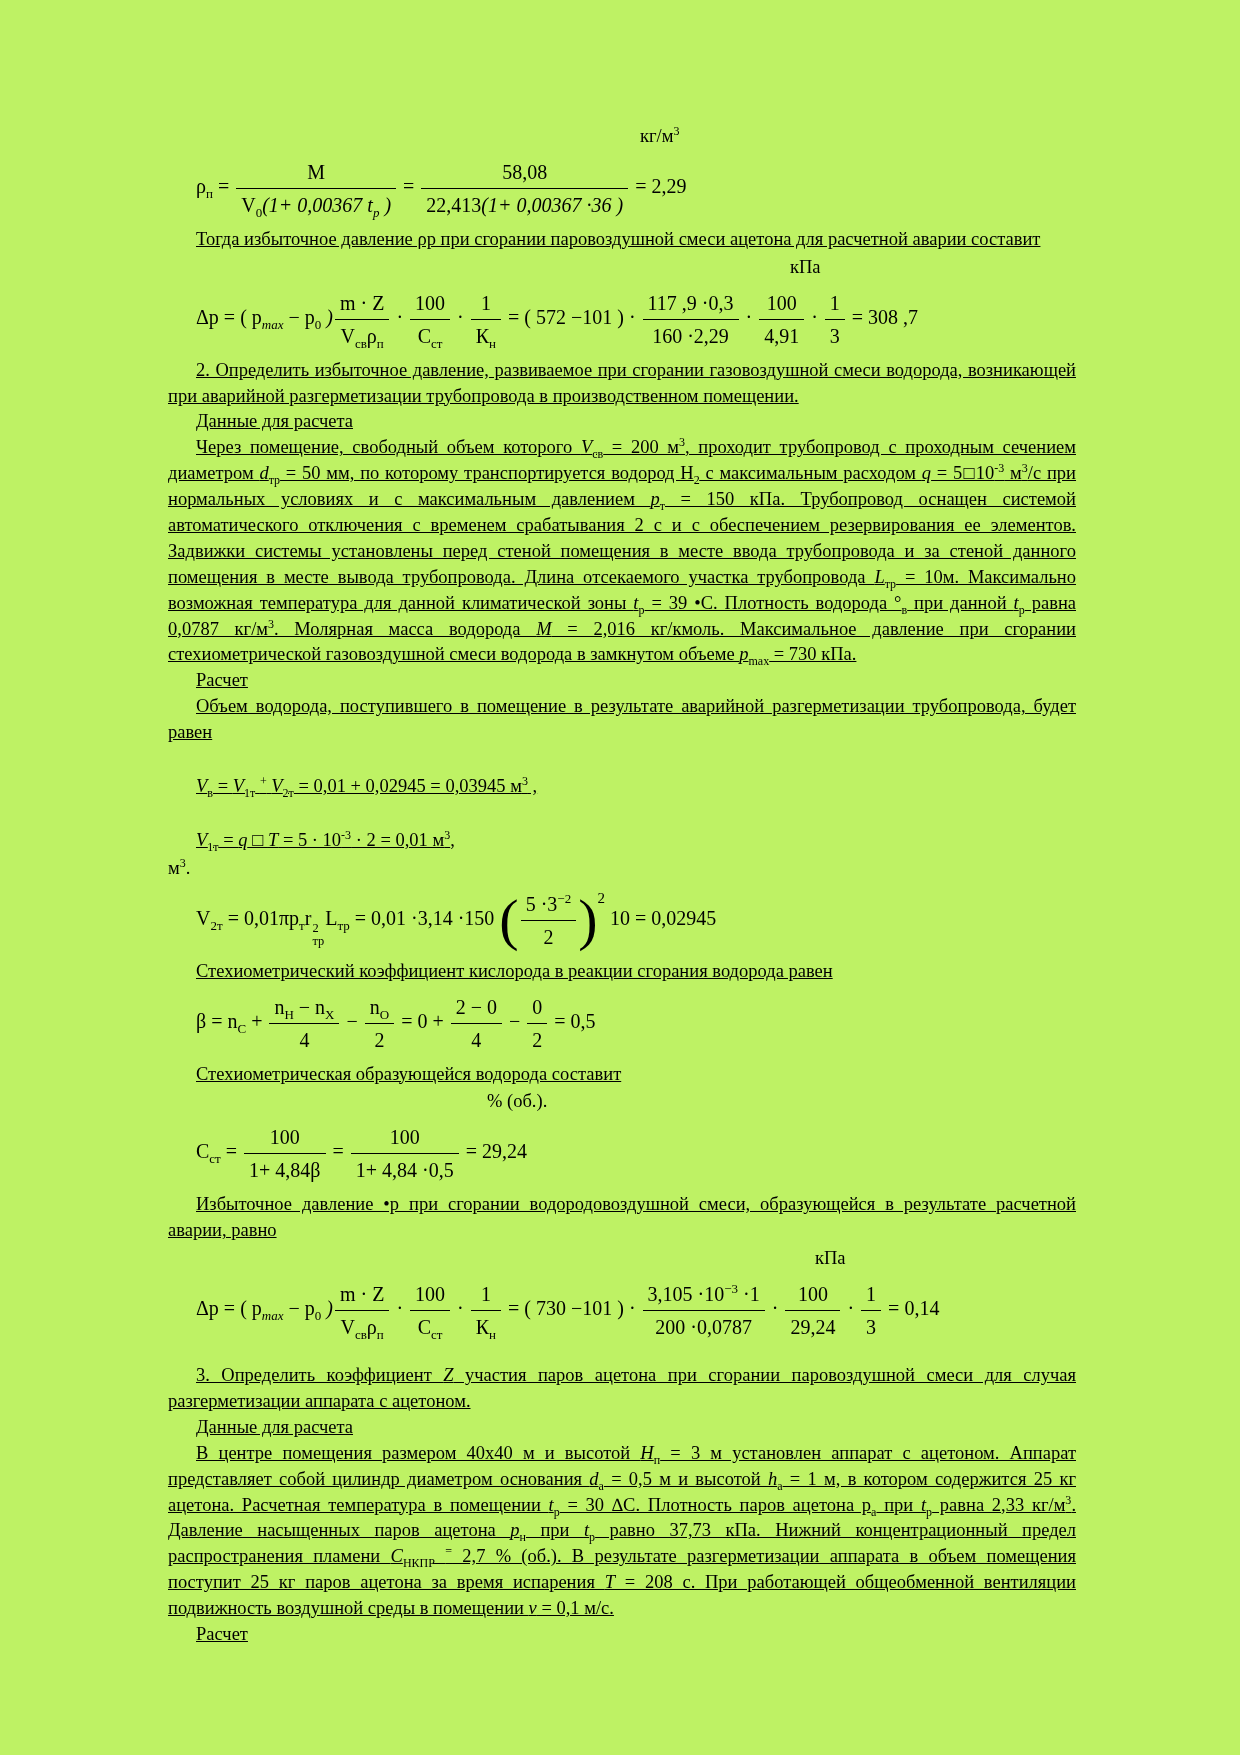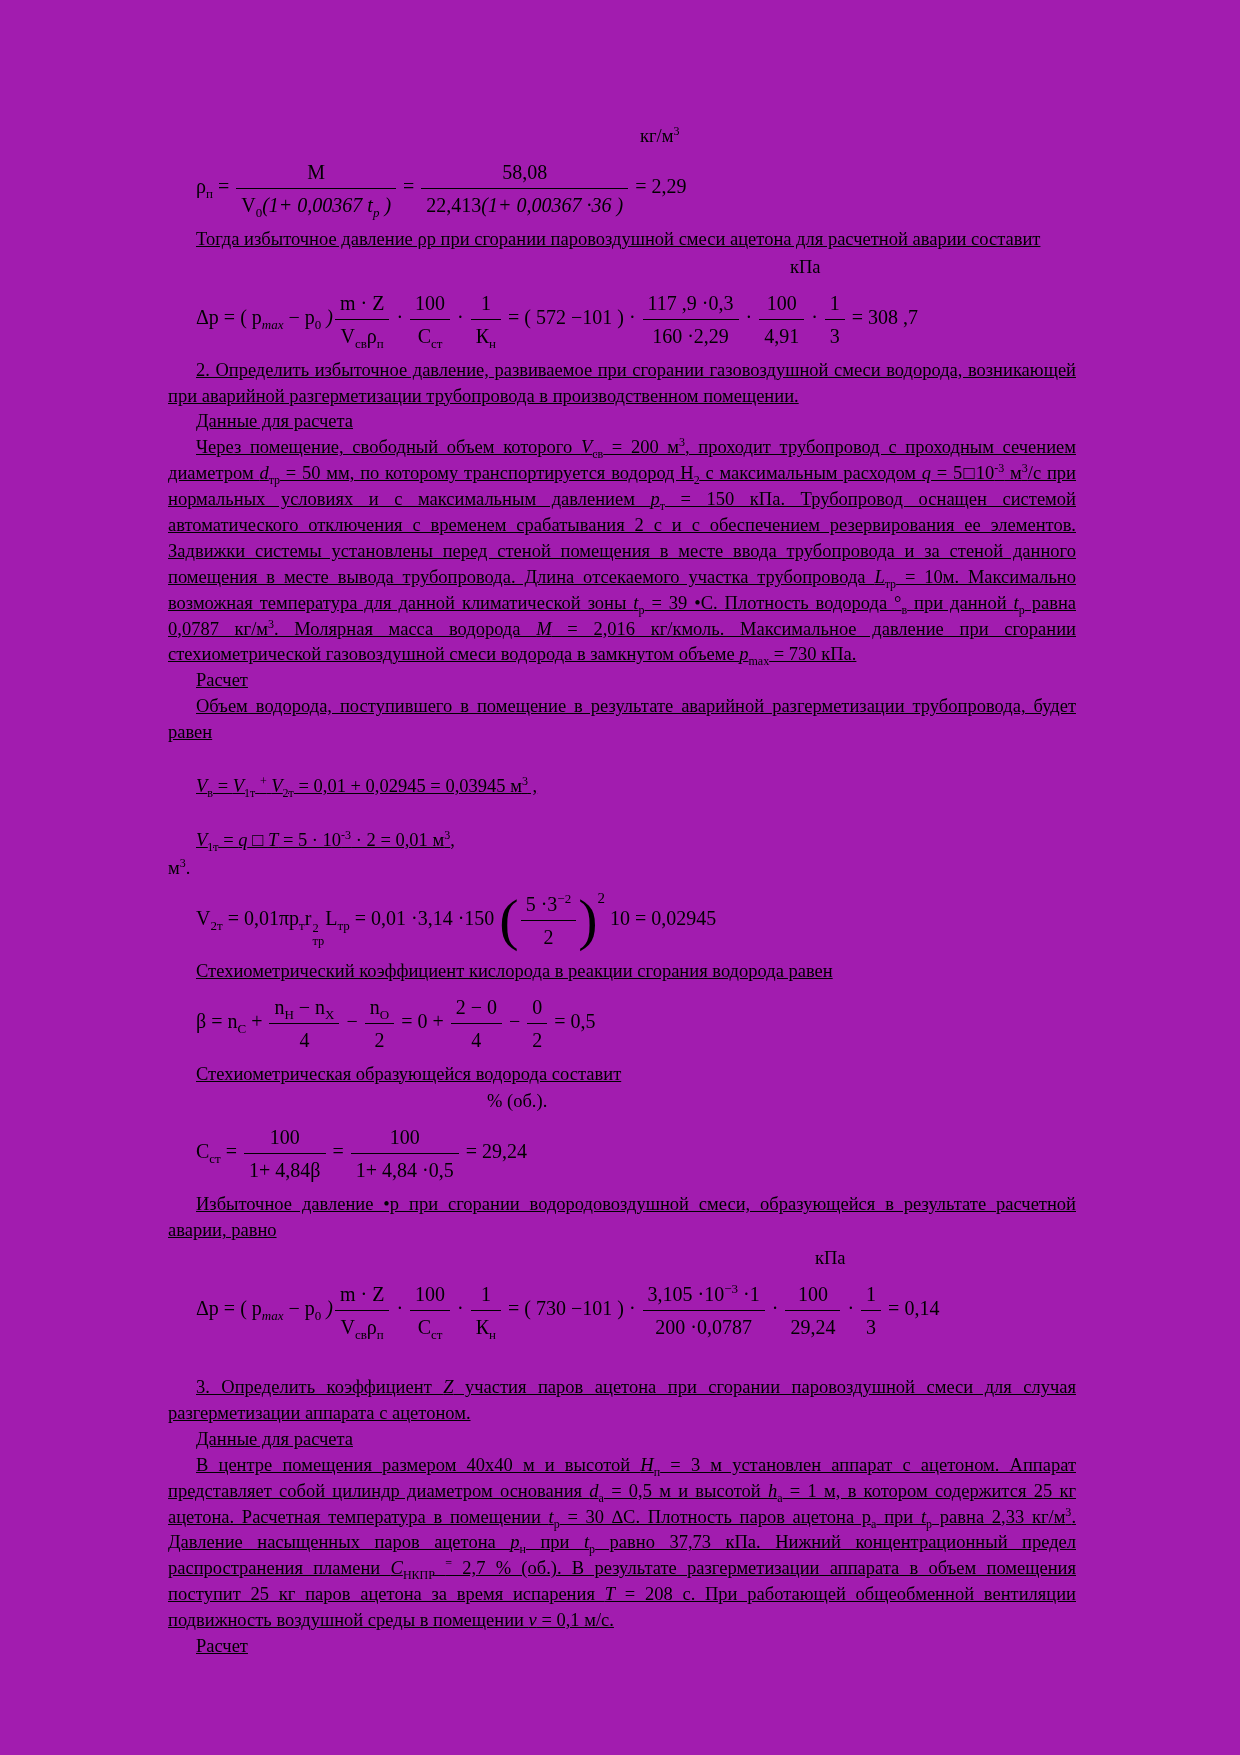--- a/index.html
+++ b/index.html
@@ -2,32 +2,32 @@
 <html><head>
 <meta charset="utf-8">
 <style>
   html,body{margin:0;padding:0;background:#ffffff;}
   .page{
     position:relative;
     width:1240px;height:1755px;
     box-sizing:border-box;
     padding:122px 164px 0 168px;
     overflow:hidden;
-    background:#a21caf;
+    background:#bef264;
     color:#000;
     font-family:"Liberation Serif","DejaVu Serif",serif;
     font-size:18.5px;
     line-height:1.4;
   }
   p{margin:0;text-decoration:underline;}
   .body{text-align:justify;text-indent:28px;}
   .line-ind{text-indent:28px;}
   .eqline{padding-left:28px;margin-top:28px;}
   .unit{margin:2px 0 0 0;}
-  .mt{margin-top:34px;}
+  .mt{margin-top:22px;}
   .formula{
     padding-left:28px;
     margin:8px 0;
     font-size:20px;
     white-space:nowrap;
   }
   .formula .f{display:inline-block;vertical-align:middle;text-align:center;margin:0 2px;}
   .formula .f .n{display:block;border-bottom:1.3px solid #000;padding:0 5px 2px;}
   .formula .f .d{display:block;padding:2px 5px 0;}
   sub,sup{font-size:0.65em;line-height:0;}

